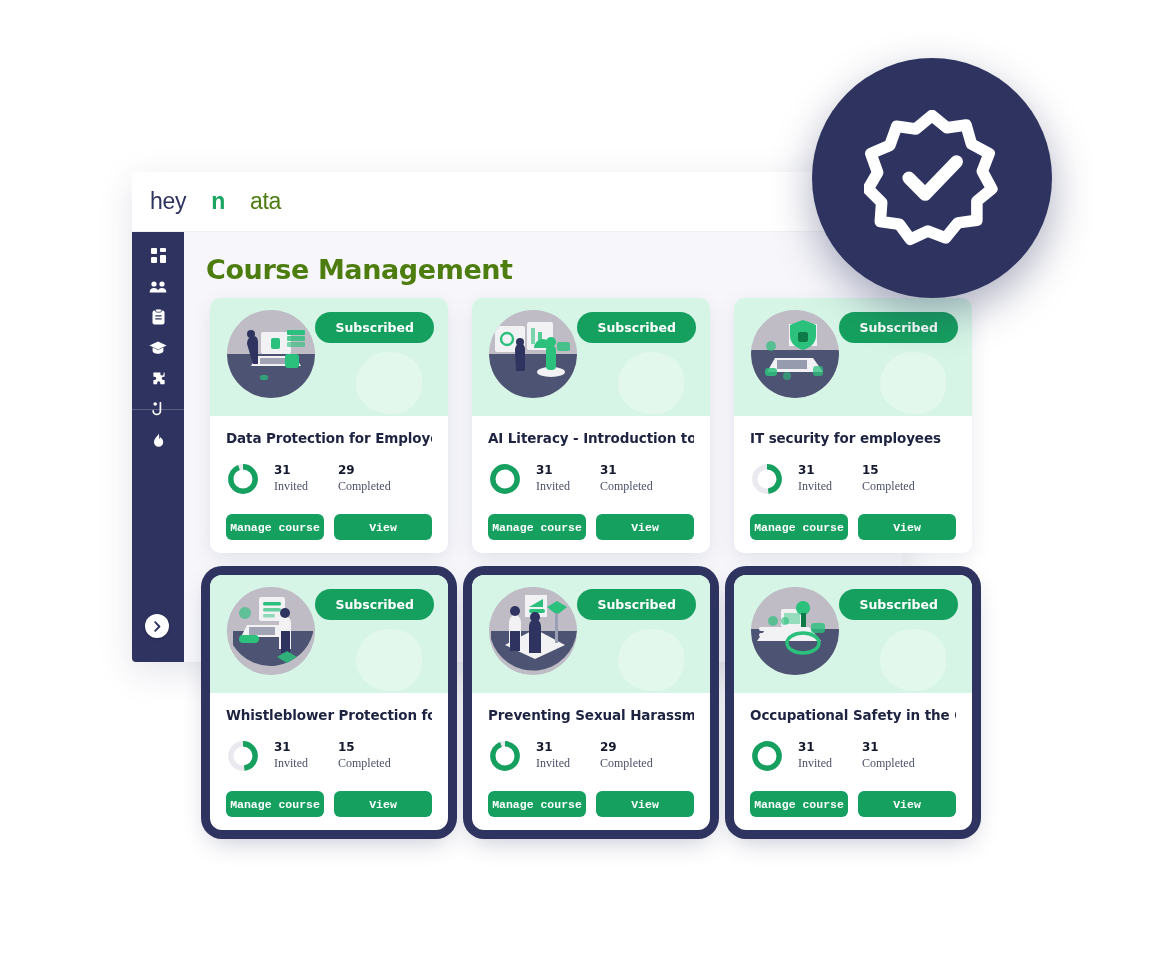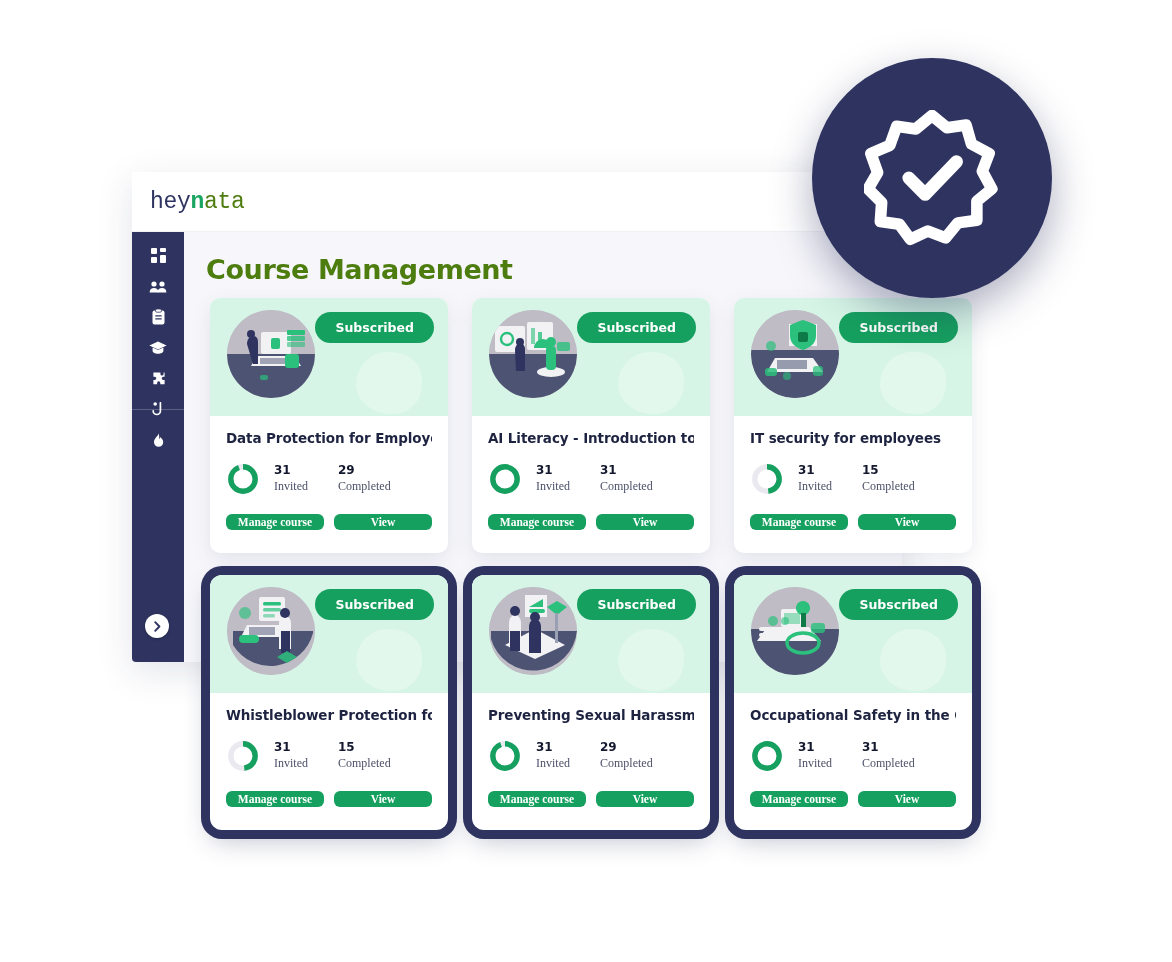--- a/index.html
+++ b/index.html
@@ -35,23 +35,24 @@
     align-items: center;
     padding-left: 18px;
     border-bottom: 1px solid #f0f0f5;
   }
 
   #logo {
     font-size: 23px;
     font-weight: 400;
     letter-spacing: -0.3px;
     color: #2e3360;
-    font-family: Liberation Mono, monospace;
+    font-family: Liberation Sans, sans-serif;
     display: flex;
     align-items: baseline;
+    gap: 25px;
   }
   #logo .logo-green { color: #1aa562; font-weight: 700; position: relative; }
   #logo .logo-tail { color: #4d7c0f; }
 
   
   #sidebar {
     position: absolute;
     left: 0;
     top: 60px;
     width: 52px;
@@ -224,25 +225,25 @@
     gap: 10px;
     padding: 0 16px;
     margin-top: 18px;
   }
   .btn {
     flex: 1;
     background: #16a05f;
     color: #ffffff;
     border: none;
     border-radius: 6px;
-    height: 16px;
+    height: 26px;
     font-size: 11.5px;
     font-weight: 700;
     cursor: pointer;
-    font-family: Liberation Serif, serif;
+    font-family: Liberation Mono, monospace;
   }
 
   
   #verified-seal {
     position: absolute;
     left: 812px;
     top: 58px;
     width: 240px;
     height: 240px;
     border-radius: 50%;

